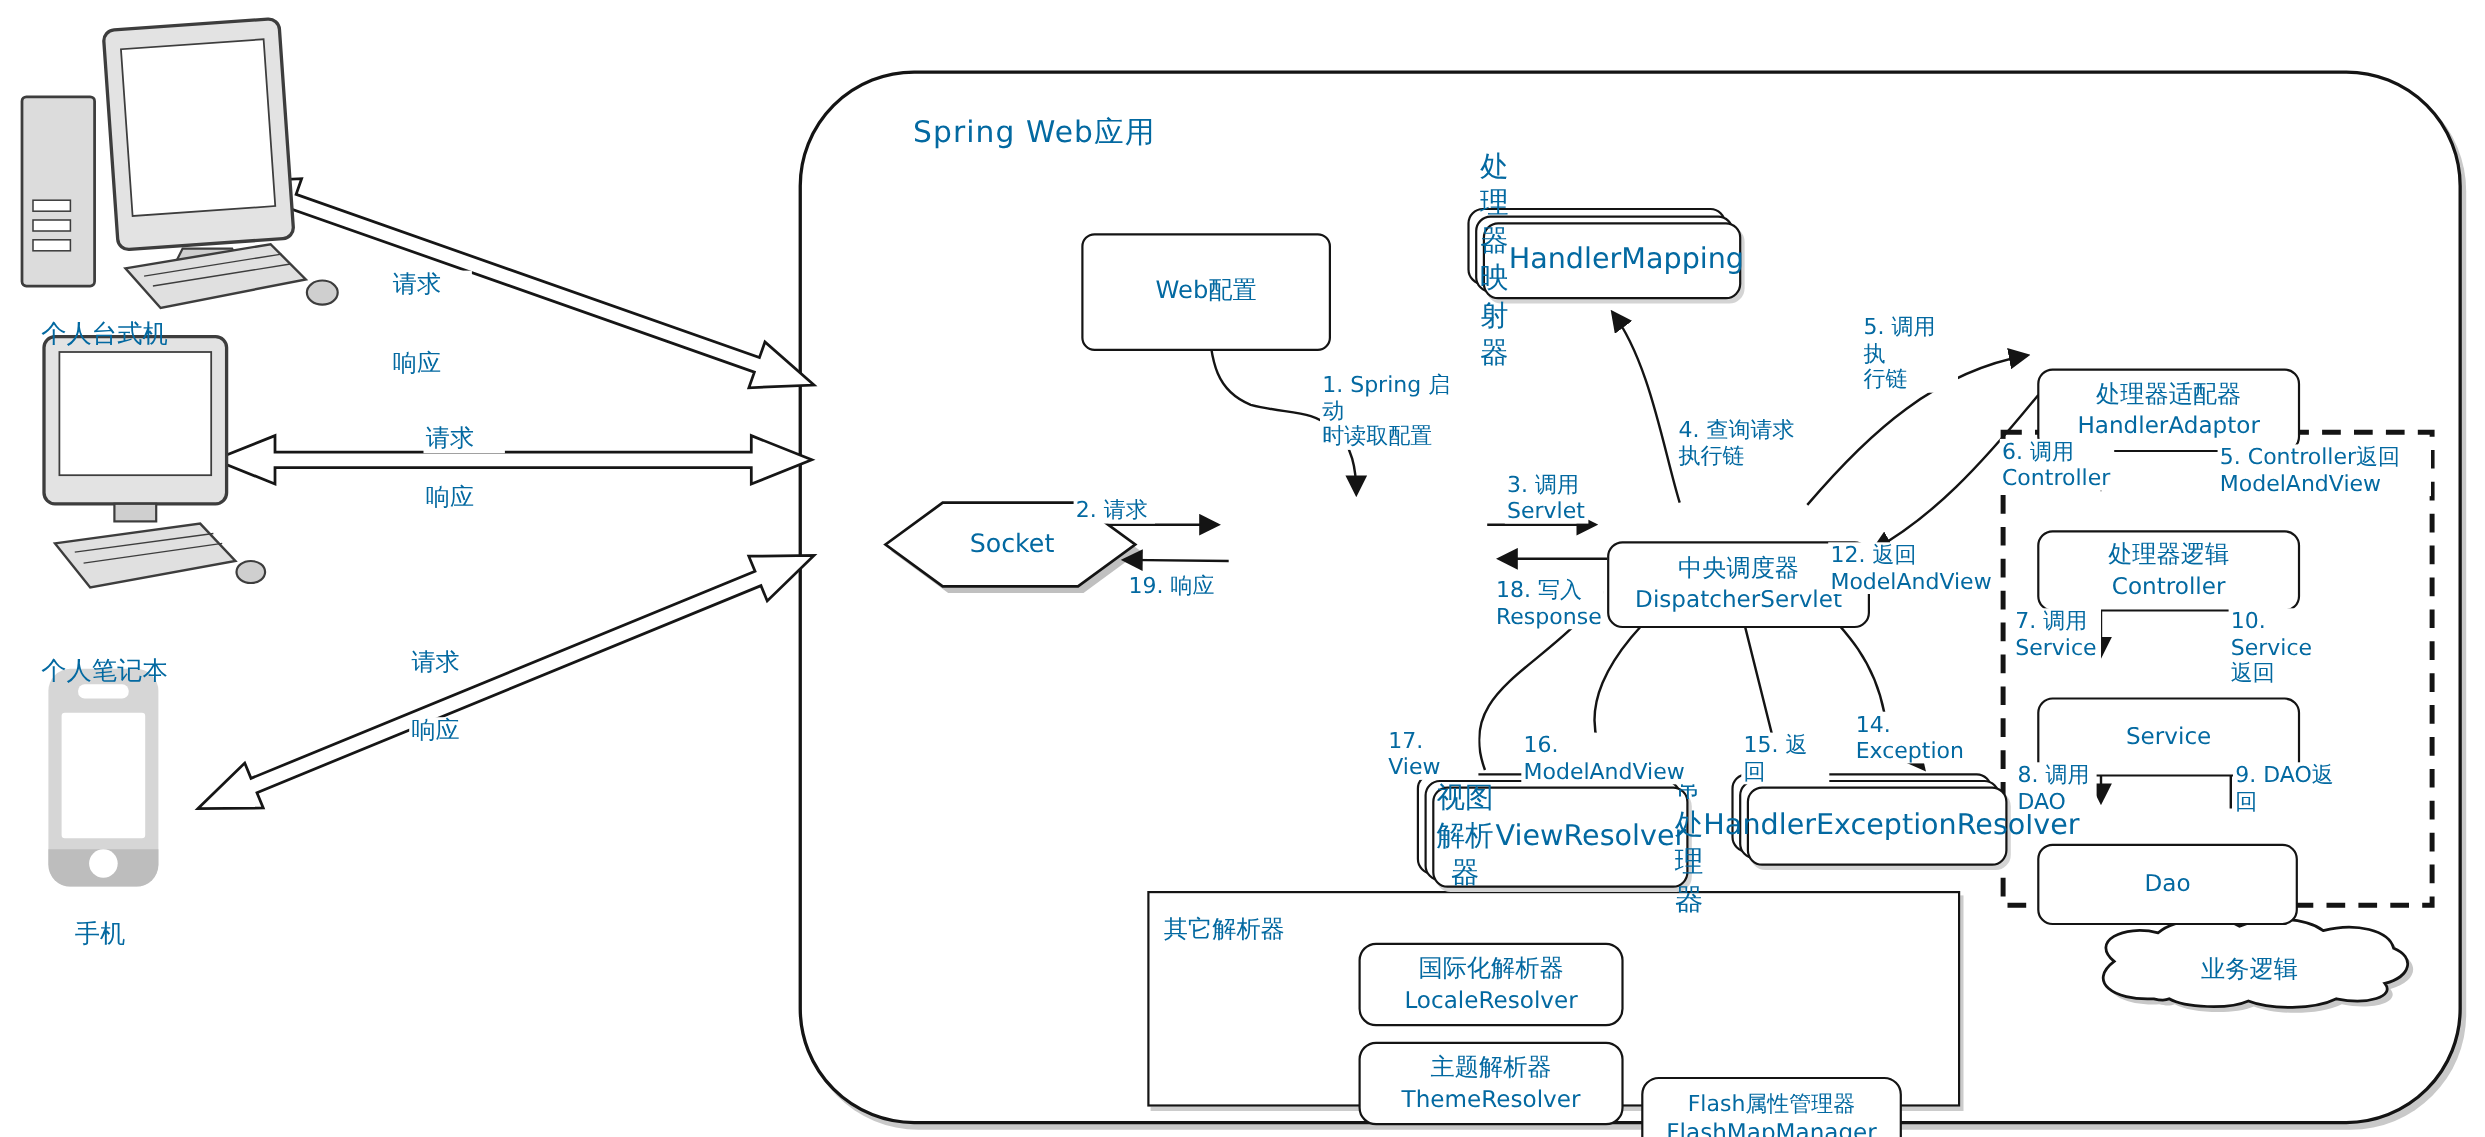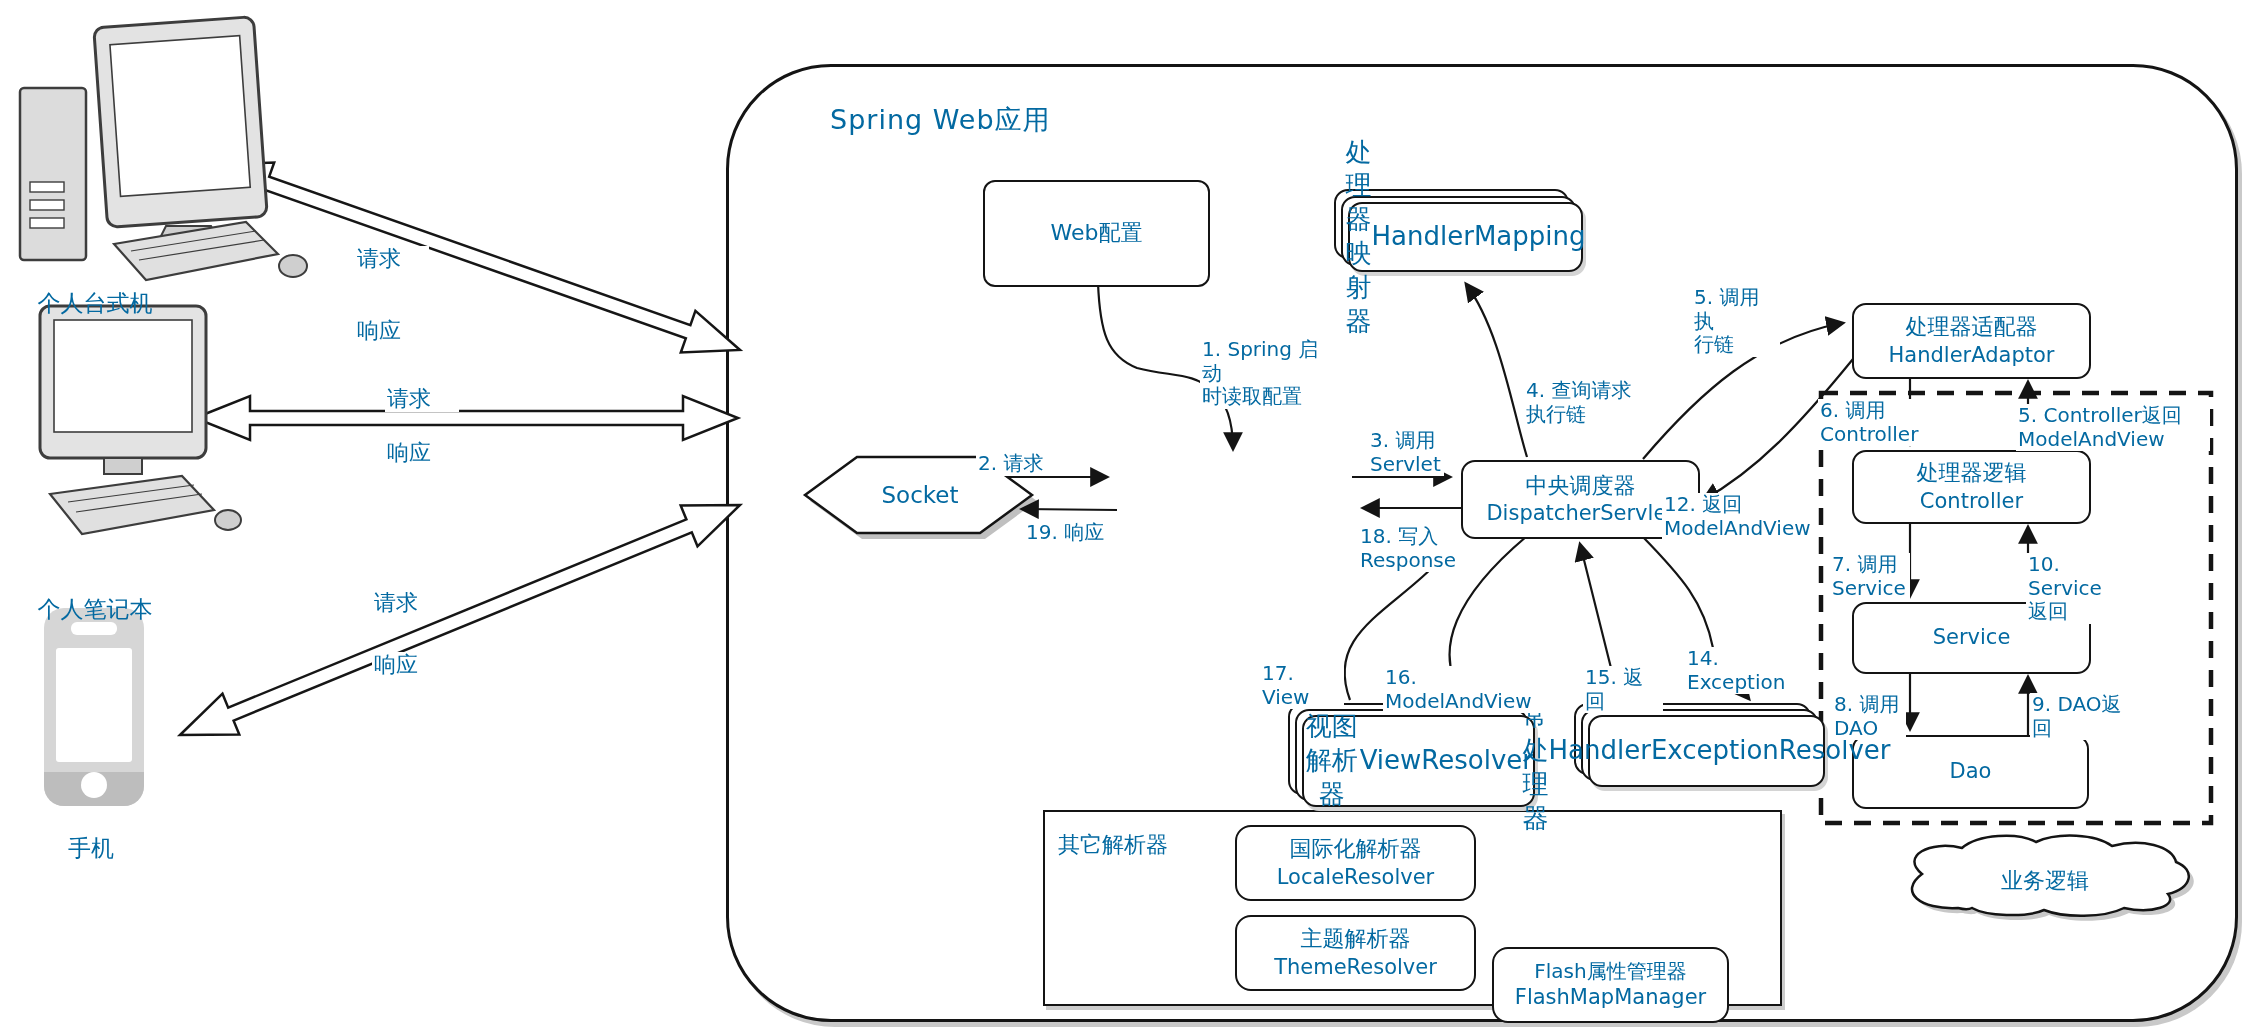--- a/index.html
+++ b/index.html
@@ -5,21 +5,21 @@
   html,body{margin:0;padding:0;background:#fff;}
   .canvas{position:relative;width:2259px;height:1034px;background:#fff;
           font-family:"DejaVu Sans",sans-serif;color:#0369a1;overflow:hidden;}
   .container{position:absolute;left:726px;top:64px;width:1506px;height:952px;
              border:3px solid #141414;border-radius:105px;background:#fff;z-index:1;
              box-shadow:4px 5px 0 #c9c9c9;}
   .title{position:absolute;left:830px;top:102px;font-size:27px;z-index:4;letter-spacing:1px;}
   svg.layer{position:absolute;left:0;top:0;z-index:2;}
   .node{position:absolute;background:#fff;border:2.5px solid #141414;border-radius:14px;
         display:flex;flex-direction:column;align-items:center;justify-content:center;
-        font-size:22px;line-height:1.3;z-index:3;text-align:left;}
+        font-size:22px;line-height:1.3;z-index:3;text-align:left;margin-top:32px;}
   .node .en{font-size:21px;}
   .stackwrap{position:absolute;z-index:3;}
   .stackwrap .sl{position:absolute;inset:0;background:#fff;border:2.5px solid #141414;border-radius:14px;}
   .stackwrap .front{display:flex;flex-direction:row;align-items:center;justify-content:center;
         font-size:26px;line-height:1.3;text-align:center;box-shadow:3px 4px 0 #d4d4d4;}
   .groupbox{position:absolute;left:1043px;top:810px;width:735px;height:192px;background:#fff;
         border:2.5px solid #141414;z-index:2;box-shadow:3px 4px 0 #cccccc;}
   .grouptitle{position:absolute;left:1058px;top:830px;font-size:22px;z-index:4;}
   .lbl{position:absolute;font-size:20px;line-height:1.18;text-align:left;z-index:4;
        background:#fff;padding:0 2px;}

